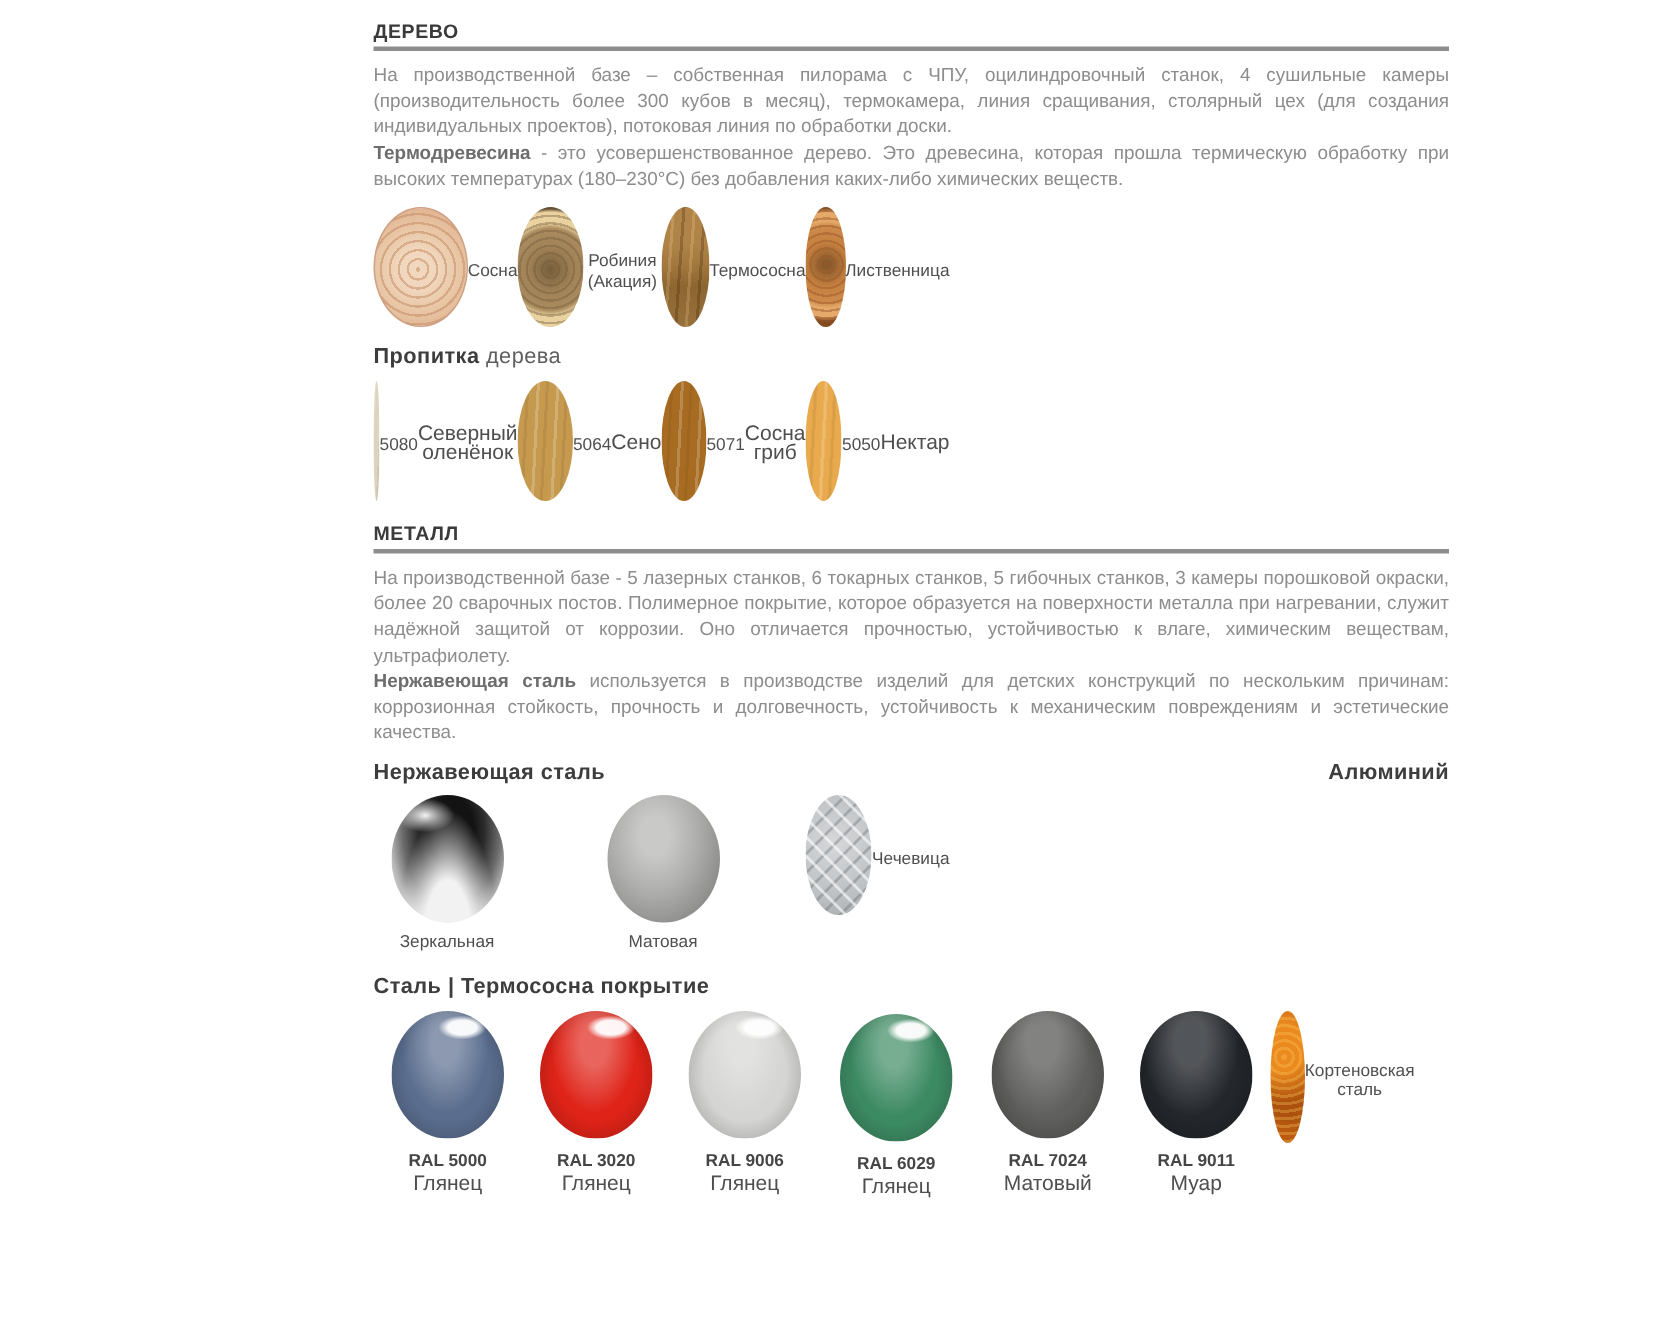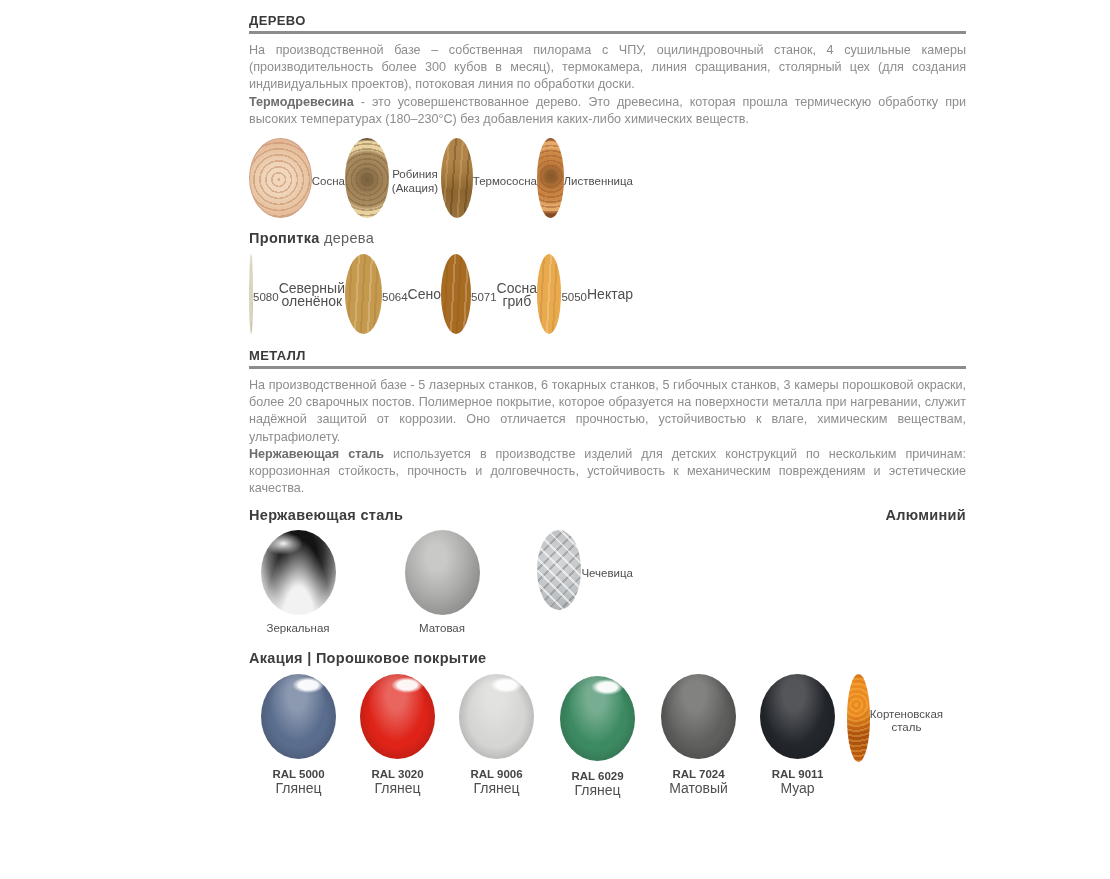--- a/index.html
+++ b/index.html
@@ -188,21 +188,21 @@
       <figure class="cell-p" style="margin:0;width:98px">
         <div class="ball matte"></div>
         <figcaption class="cap">Матовая</figcaption>
       </figure>
       <figure class="cell push-right" style="margin:0">
         <div class="disc plate"></div>
         <figcaption class="cap">Чечевица</figcaption>
       </figure>
     </div>
 
-    <h3 class="sub" style="margin-top:14px"><span class="lead">Акация | Порошковое покрытие</span></h3>
+    <h3 class="sub" style="margin-top:14px"><span class="lead">Сталь | Термососна покрытие</span></h3>
 
     <div class="row mt-powder">
       <figure class="cell-p" style="margin:0">
         <div class="ball gloss" style="--c: #5a6d8e;"></div>
         <figcaption class="code">RAL 5000</figcaption>
         <div class="cap2">Глянец</div>
       </figure>
       <figure class="cell-p" style="margin:0">
         <div class="ball gloss" style="--c: #df2318;"></div>
         <figcaption class="code">RAL 3020</figcaption>

